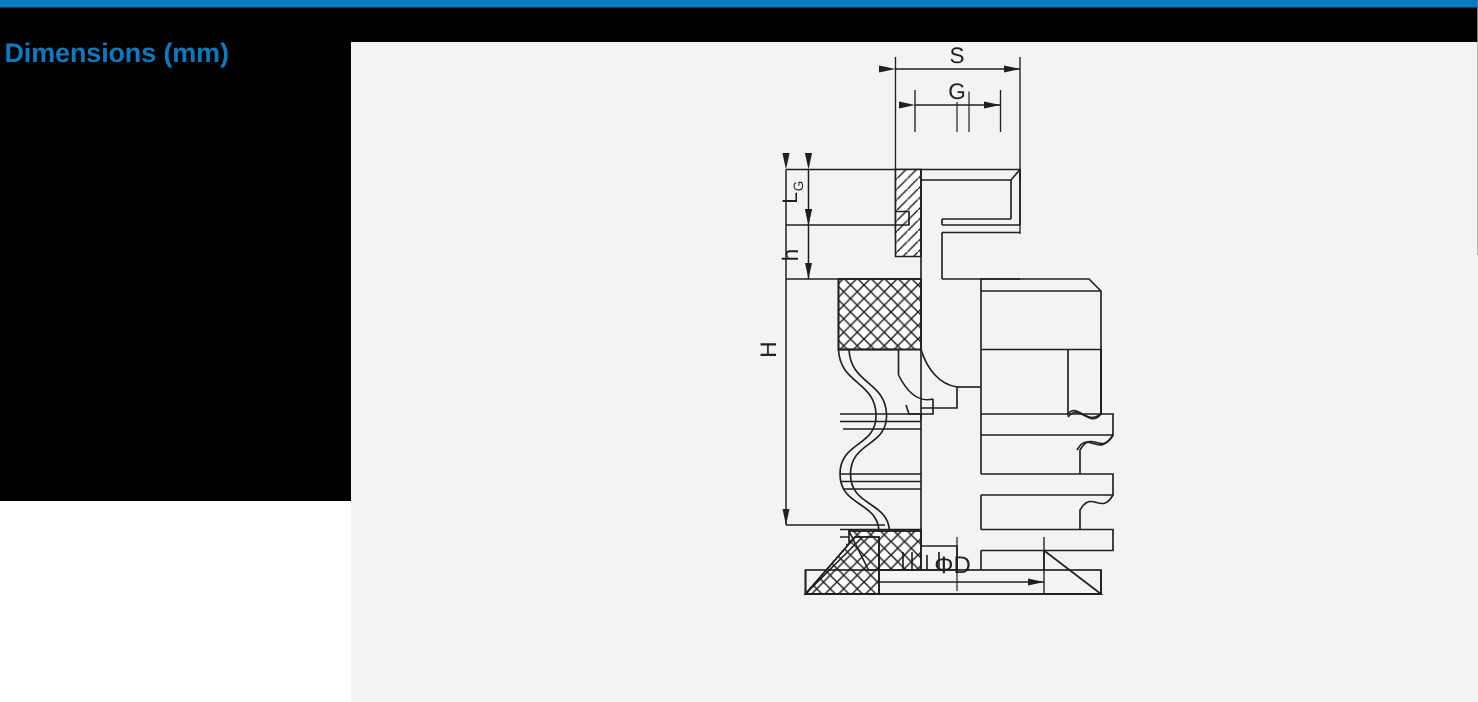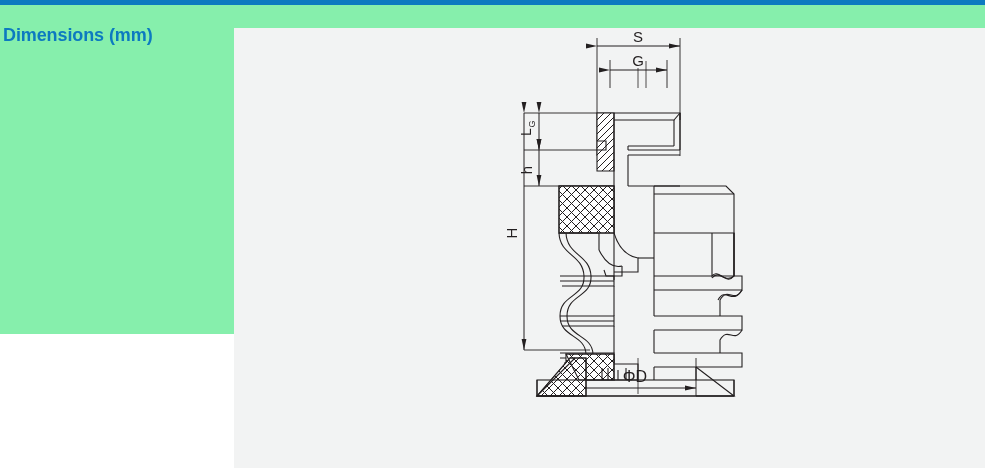--- a/index.html
+++ b/index.html
@@ -13,21 +13,21 @@
     background: #ffffff;
     font-family: "Liberation Sans", sans-serif;
     overflow: hidden;
     position: relative;
   }
   #page {
     position: absolute;
     left: 0; top: 0;
     width: 985px;
     height: 334px;
-    background: #86efac;
+    background: #000000;
   }
   
   .top-rule {
     position: absolute;
     left: 0;
     top: 0;
     width: 985px;
     height: 5px;
     background: #0c7ac0;
   }

